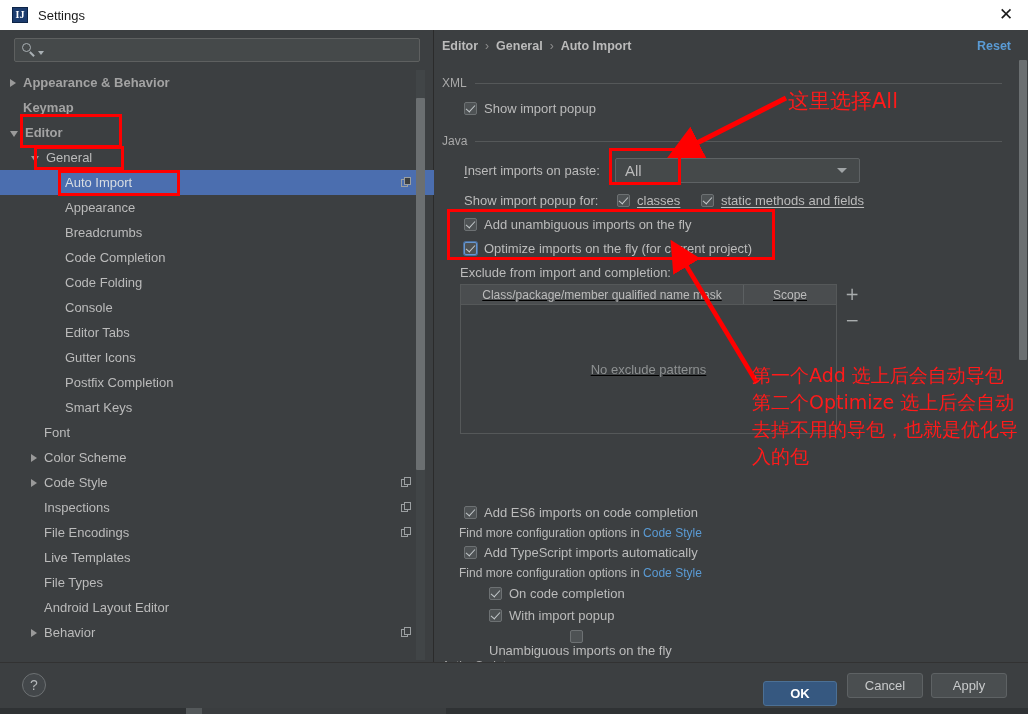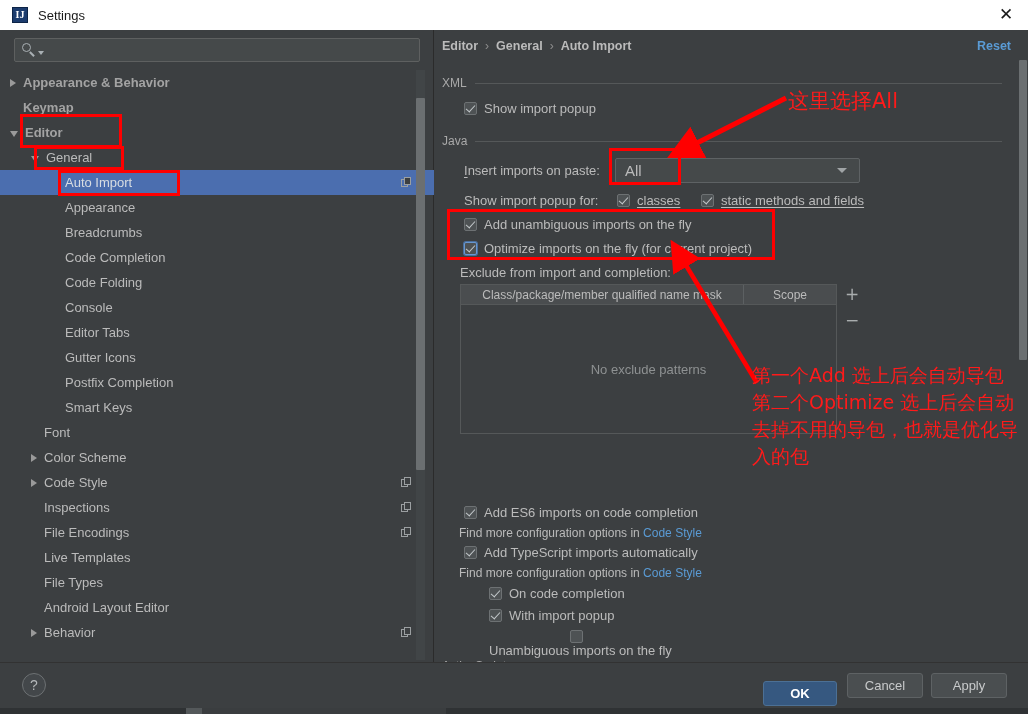--- a/index.html
+++ b/index.html
@@ -213,20 +213,21 @@
     border-left: 5px solid transparent;
     border-right: 5px solid transparent;
     border-top: 5px solid #a0a4a6;
   }
 
   
   .tablebox {
     position: absolute;
     border: 1px solid #555859;
     background: #3c3f41;
+    text-decoration: underline;
   }
   .tbl-head {
     display: flex; height: 20px;
     background: #4a4d4f;
     border-bottom: 1px solid #555859;
     font-size: 12px; color: #bbbbbb;
   }
   .tbl-head .c1 {
     flex: 1; display: flex; align-items: center; justify-content: center;
     border-right: 1px solid #5c6062;

